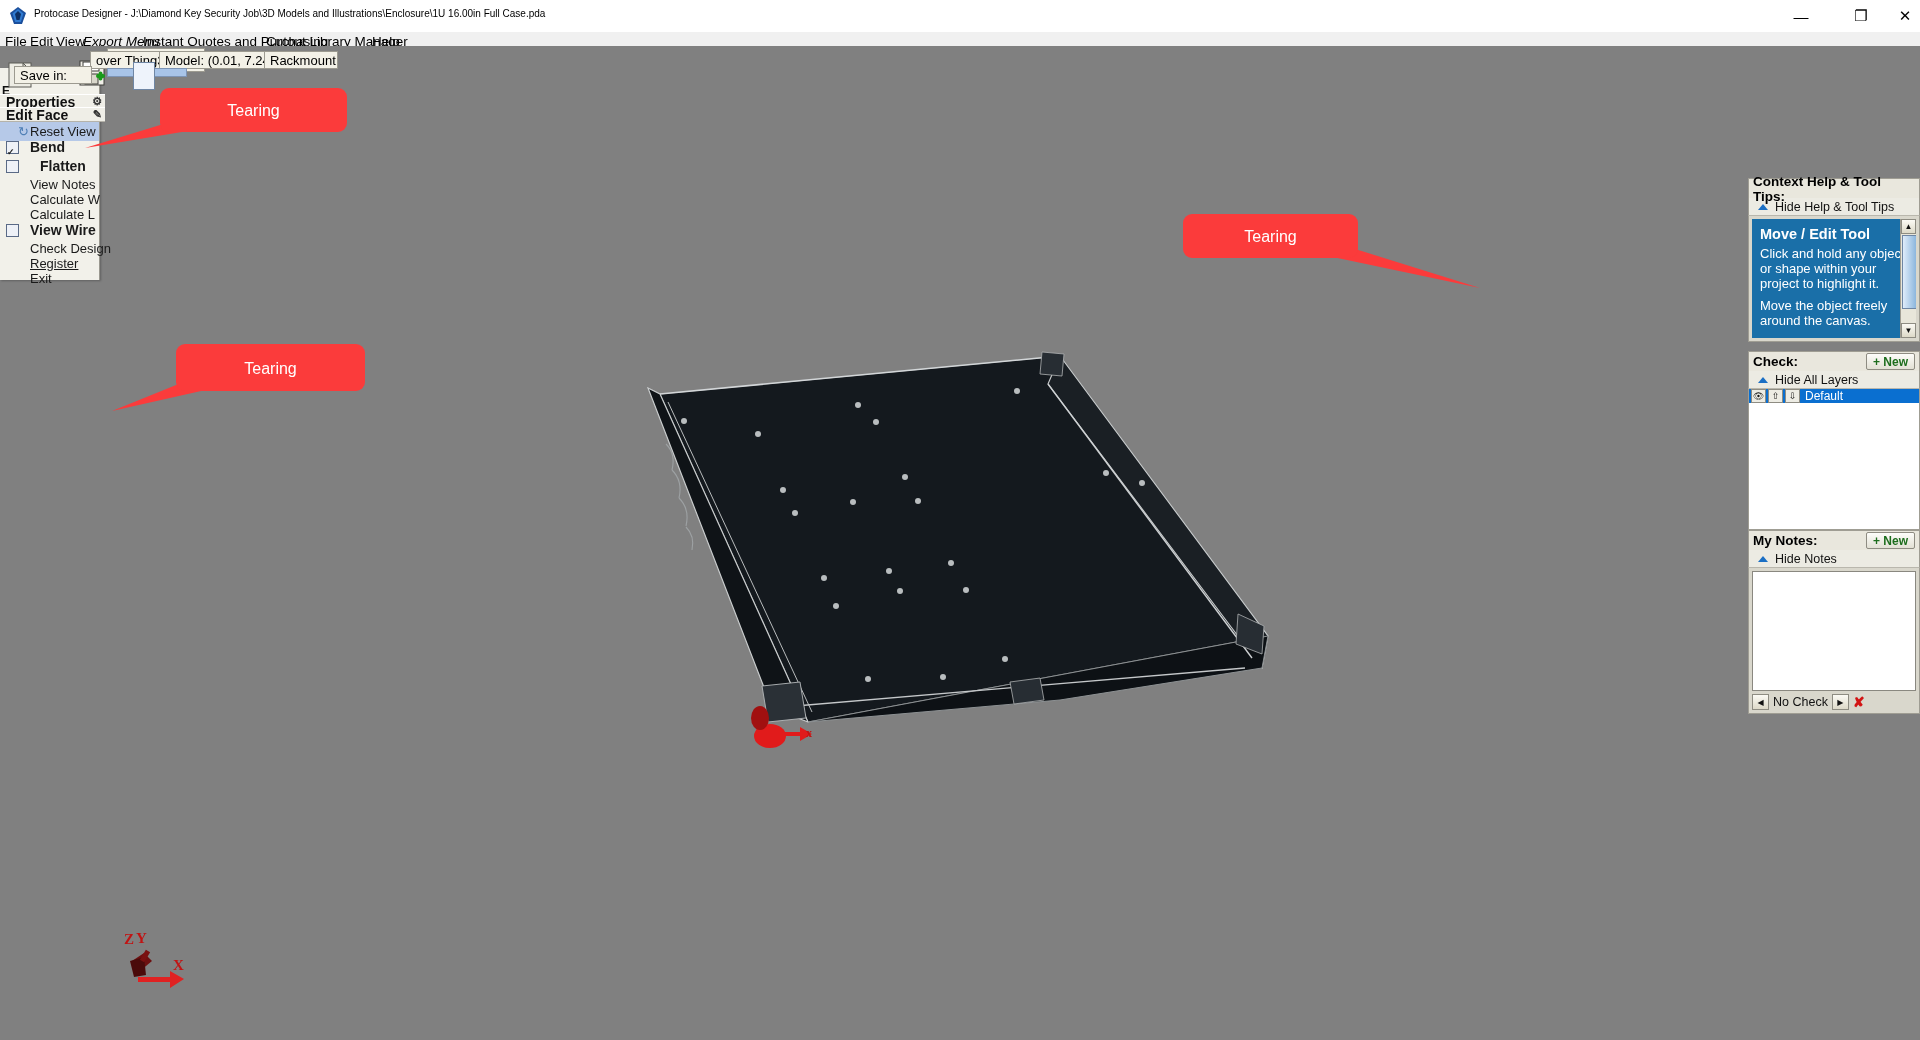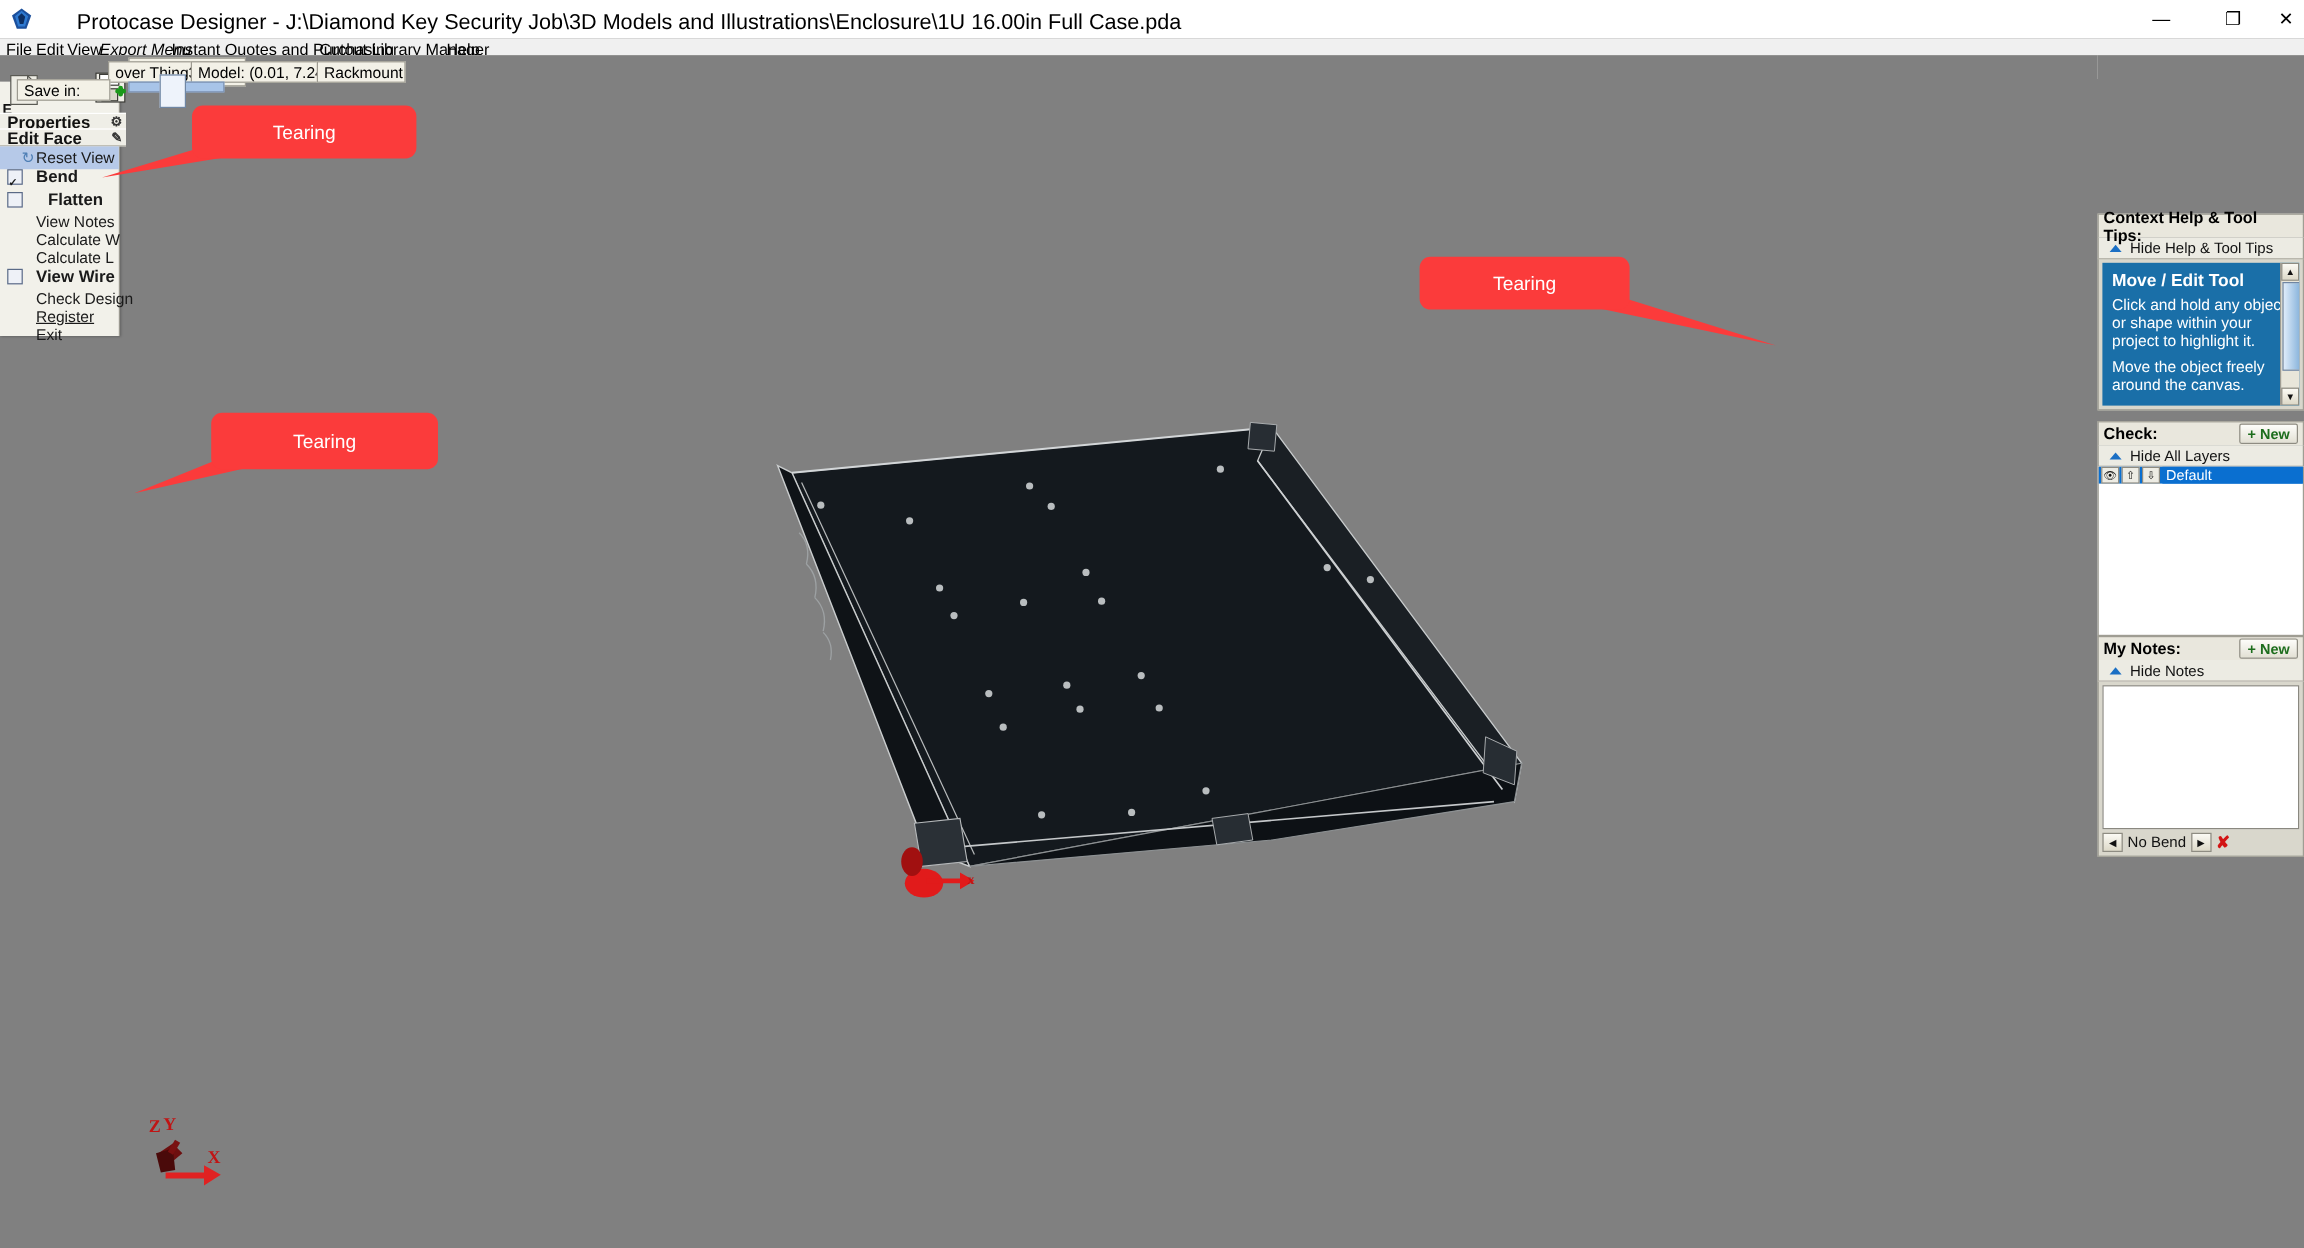--- a/index.html
+++ b/index.html
@@ -7,21 +7,21 @@
     width:1920px;height:1040px;overflow:hidden;
     font-family:"Liberation Sans",sans-serif;
     background:#808080;position:relative;
     -webkit-font-smoothing:none;
   }
   .abs{position:absolute;}
 
   
   #titlebar{left:0;top:0;width:1920px;height:32px;background:#ffffff;}
   #title-icon{left:8px;top:6px;width:20px;height:20px;}
-  #title-text{left:34px;top:8px;font-size:18px;color:#000;white-space:nowrap;margin-left:30px;}
+  #title-text{left:34px;top:8px;font-size:10px;color:#000;white-space:nowrap;}
   .winbtn{top:0;width:46px;height:32px;display:flex;align-items:center;justify-content:center;
           font-size:15px;color:#000;cursor:default;}
   #btn-min{left:1778px;}
   #btn-max{left:1838px;}
   #btn-close{left:1890px;width:30px;}
 
   
   #menubar{left:0;top:32px;width:1920px;height:14px;background:#f0f0f0;}
   #menubar2{left:0;top:32px;width:1548px;height:14px;}
   .menuitem{top:0;font-size:13.5px;color:#000;white-space:nowrap;line-height:14px;}
@@ -283,21 +283,21 @@
       <span class="newbtn">+ New</span>
     </div>
     <div class="hiderow">
       <span class="tri-up"></span>
       <span class="lbl">Hide Notes</span>
     </div>
     <div id="notesbody">
       <div id="notescanvas"></div>
       <div id="notesfoot">
         <span class="navbtn">◀</span>
-        <span class="nlbl">No Bend</span>
+        <span class="nlbl">No Check</span>
         <span class="navbtn">▶</span>
         <span class="xbtn">✘</span>
       </div>
     </div>
   </div>
 </div>
 
 <div class="abs" id="tornmenu">
     <div class="abs" style="left: 2px; top: 16px; font-size: 12px; font-weight: bold; color: rgb(17, 17, 17);">E</div>
     <div class="abs strip" style="left: 0px; top: 26px; width: 99px; height: 13px;">

